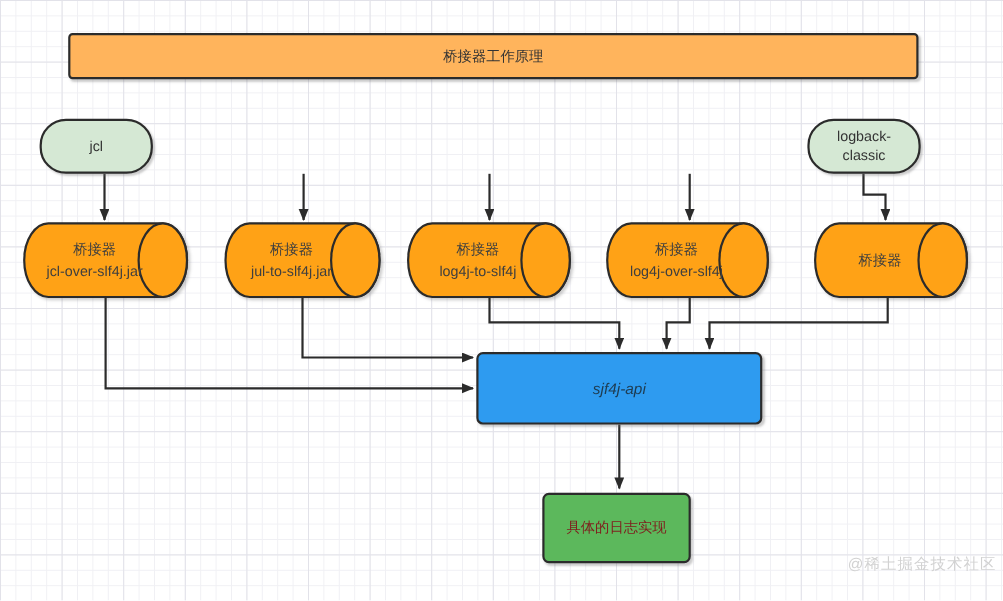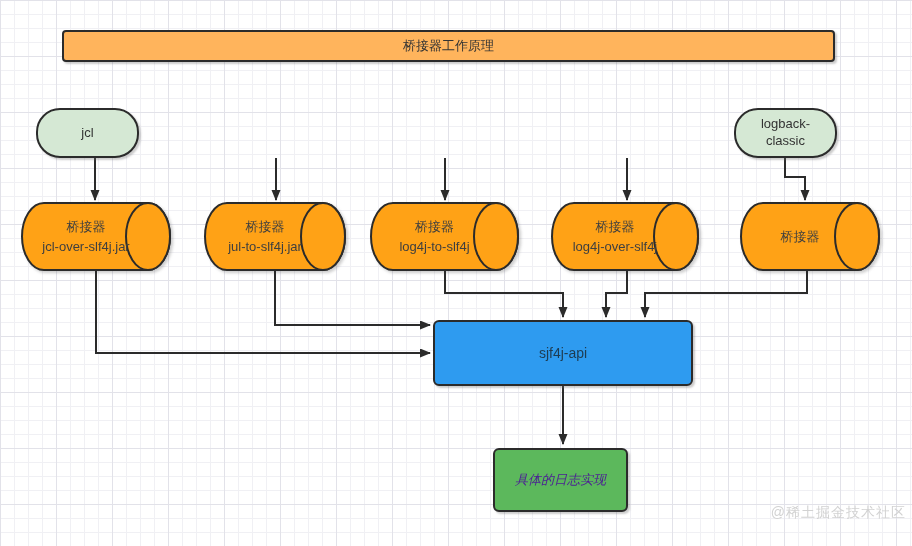--- a/index.html
+++ b/index.html
@@ -19,39 +19,39 @@
     background-size:56px 56px,56px 56px,14px 14px,14px 14px;
   }
   svg.layer{position:absolute;left:0;top:0;width:912px;height:546px;}
   .shape{
     position:absolute;box-sizing:border-box;
     border:2px solid #2b2b2b;
     display:flex;align-items:center;justify-content:center;
     text-align:center;color:#333333;font-size:13px;line-height:1.3;
     box-shadow:2px 2px 2px rgba(110,110,110,0.35);
   }
-  .banner{left:62px;top:30px;width:773px;height:32px;background:#ffb45c;border-radius:4px;}
+  .banner{left:62px;top:30px;width:773px;height:42px;background:#ffb45c;border-radius:4px;}
   .pill{top:108px;width:103px;height:50px;background:#d5e8d4;border-radius:24px;padding:2px 14px;}
   #pill-jcl{left:36px}
   #pill-jul{left:225px}
   #pill-log4j2{left:395px}
   #pill-log4j{left:576px}
   #pill-logback{left:734px}
   .cyl-label{
     position:absolute;top:203px;height:67px;
     display:flex;flex-direction:column;align-items:center;justify-content:center;
     text-align:center;color:#3f3f3f;font-size:13px;line-height:1.5;
   }
   #cyl-label-1{left:24px;width:124px;}
   #cyl-label-2{left:207px;width:116px;}
   #cyl-label-3{left:373px;width:123px;}
   #cyl-label-4{left:554px;width:122px;}
   #cyl-label-5{left:743px;width:114px;}
-  .api-box{left:433px;top:320px;width:260px;height:66px;background:#2e9bf0;border-radius:6px;font-size:14px;color:#1e3c52;}
-  .impl-box{left:493px;top:448px;width:135px;height:64px;background:#5cb85c;border-radius:6px;color:#4c1d95;font-style:italic;}
+  .api-box{left:433px;top:320px;width:260px;height:66px;background:#2e9bf0;border-radius:6px;font-size:14px;color:#1e3c52;font-style:italic;}
+  .impl-box{left:493px;top:448px;width:135px;height:64px;background:#5cb85c;border-radius:6px;color:#7f1d1d;}
   .watermark{
     position:absolute;top:504px;right:6px;
     font-size:14px;color:#d2d2d2;letter-spacing:1px;
   }
   .cylgroup{filter:drop-shadow(2px 2px 1.5px rgba(110,110,110,0.35));}
 </style>
 </head>
 <body>
 
 <div class="canvas">

